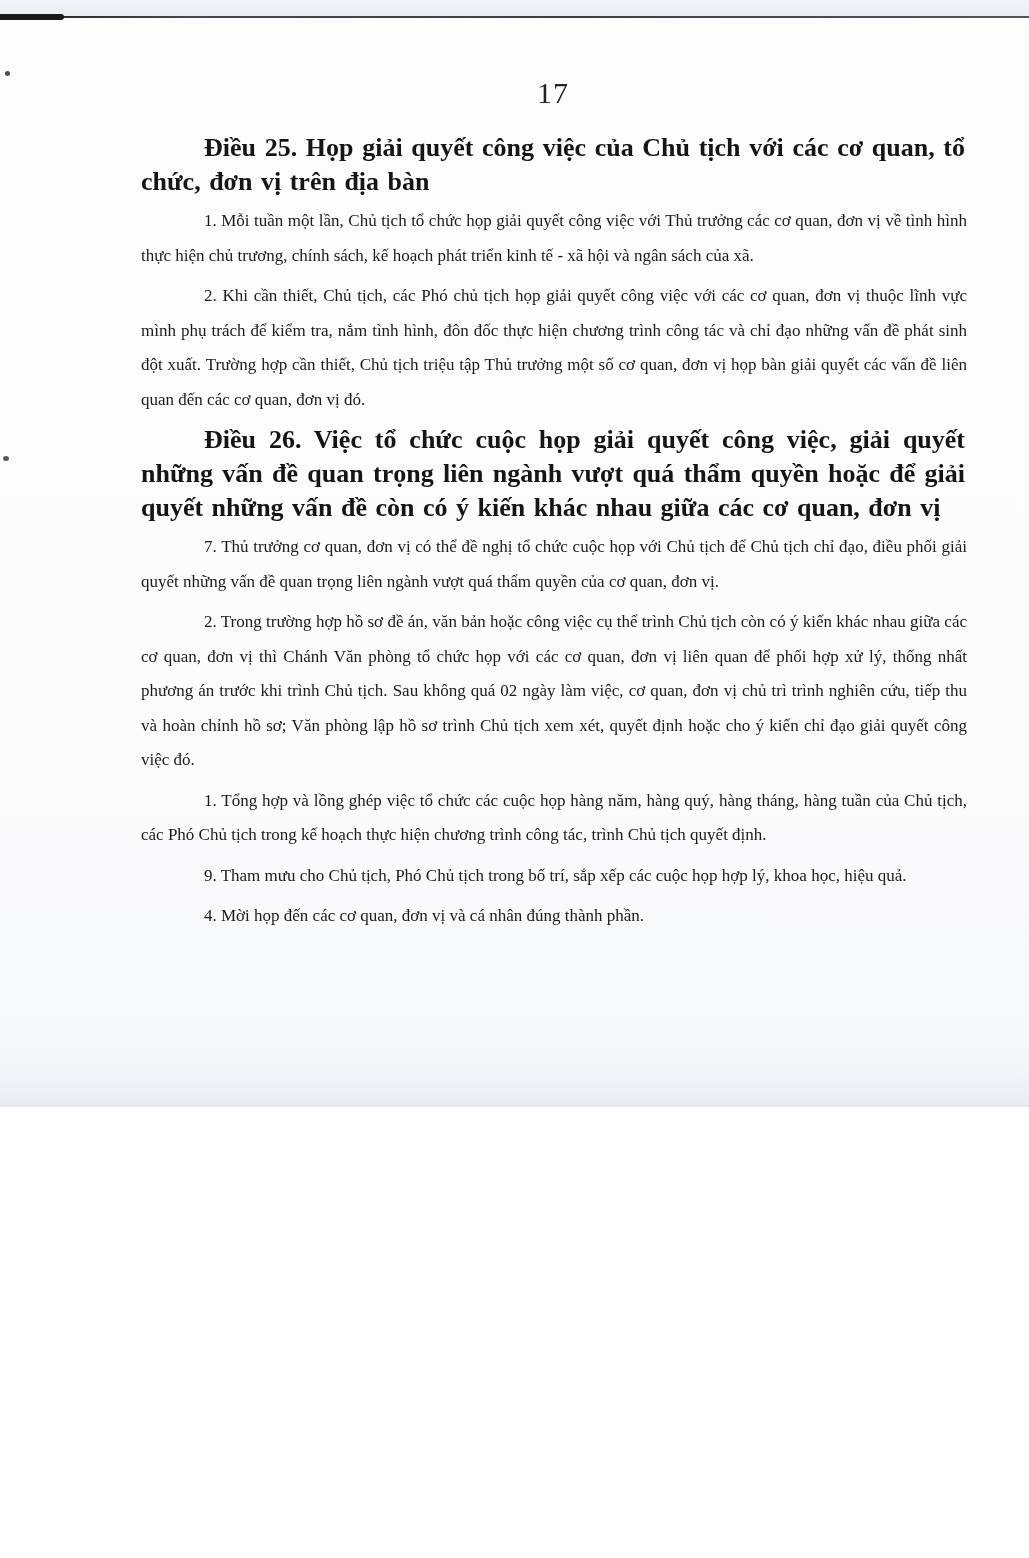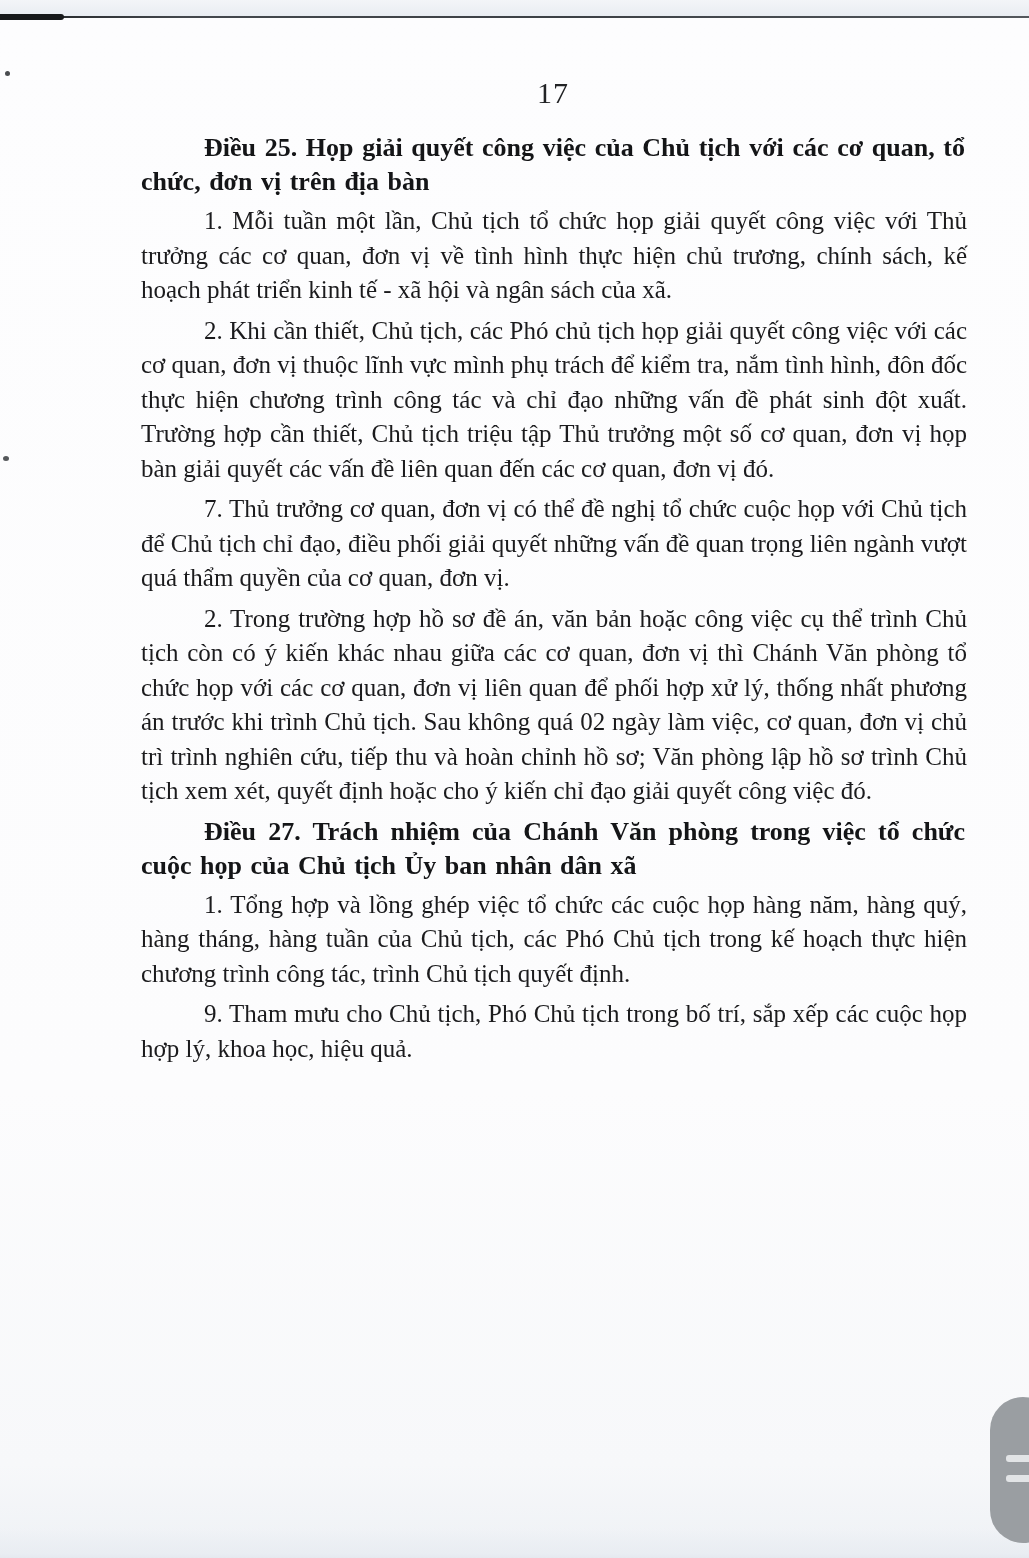--- a/index.html
+++ b/index.html
@@ -3,21 +3,21 @@
 <meta charset="utf-8">
 <style>
   html, body {
     margin: 0;
     padding: 0;
     background: #ffffff;
   }
   .canvas {
     position: relative;
     width: 1029px;
-    height: 1558px;
+    height: 1107px;
     overflow: hidden;
     background: linear-gradient(180deg, #fdfdfe 0%, #fcfcfd 70%, #f7f8fa 94%, #eef1f5 100%);
     font-family: "Liberation Serif", "DejaVu Serif", serif;
     color: #1b1b1d;
   }
   
   .scan-band-top {
     position: absolute;
     top: 0; left: 0; right: 0;
     height: 16px;
@@ -77,21 +77,21 @@
     font-size: 26px;
     font-weight: bold;
     line-height: 34px;
     text-align: justify;
     text-indent: 63px;
     color: #141517;
     word-spacing: 2px;
   }
   .article-paragraph {
     margin: 0 0 6px 0;
-    font-size: 25px;
+    font-size: 17px;
     line-height: 34.5px;
     text-align: justify;
     text-indent: 63px;
   }
   
   .scroll-handle {
     position: absolute;
     left: 990px;
     top: 1397px;
     width: 66px;
@@ -123,26 +123,27 @@
   <div class="scan-dot-2"></div>
 
   <div class="page-number">17</div>
 
   <div class="content">
 
     <h3 class="article-heading">Điều 25. Họp giải quyết công việc của Chủ tịch với các cơ quan, tổ chức, đơn vị trên địa bàn</h3>
     <p class="article-paragraph">1. Mỗi tuần một lần, Chủ tịch tổ chức họp giải quyết công việc với Thủ trưởng các cơ quan, đơn vị về tình hình thực hiện chủ trương, chính sách, kế hoạch phát triển kinh tế - xã hội và ngân sách của xã.</p>
     <p class="article-paragraph">2. Khi cần thiết, Chủ tịch, các Phó chủ tịch họp giải quyết công việc với các cơ quan, đơn vị thuộc lĩnh vực mình phụ trách để kiểm tra, nắm tình hình, đôn đốc thực hiện chương trình công tác và chỉ đạo những vấn đề phát sinh đột xuất. Trường hợp cần thiết, Chủ tịch triệu tập Thủ trưởng một số cơ quan, đơn vị họp bàn giải quyết các vấn đề liên quan đến các cơ quan, đơn vị đó.</p>
 
+    <h3 class="article-heading">Điều 26. Việc tổ chức cuộc họp giải quyết công việc, giải quyết những vấn đề quan trọng liên ngành vượt quá thẩm quyền hoặc để giải quyết những vấn đề còn có ý kiến khác nhau giữa các cơ quan, đơn vị</h3>
     <p class="article-paragraph">7. Thủ trưởng cơ quan, đơn vị có thể đề nghị tổ chức cuộc họp với Chủ tịch để Chủ tịch chỉ đạo, điều phối giải quyết những vấn đề quan trọng liên ngành vượt quá thẩm quyền của cơ quan, đơn vị.</p>
     <p class="article-paragraph">2. Trong trường hợp hồ sơ đề án, văn bản hoặc công việc cụ thể trình Chủ tịch còn có ý kiến khác nhau giữa các cơ quan, đơn vị thì Chánh Văn phòng tổ chức họp với các cơ quan, đơn vị liên quan để phối hợp xử lý, thống nhất phương án trước khi trình Chủ tịch. Sau không quá 02 ngày làm việc, cơ quan, đơn vị chủ trì trình nghiên cứu, tiếp thu và hoàn chỉnh hồ sơ; Văn phòng lập hồ sơ trình Chủ tịch xem xét, quyết định hoặc cho ý kiến chỉ đạo giải quyết công việc đó.</p>
 
-    <h3 class="article-heading">Điều 27. Trách nhiệm của Chánh Văn phòng trong việc tổ chức cuộc họp của Chủ tịch Ủy ban nhân dân xã</h3>
     <p class="article-paragraph">1. Tổng hợp và lồng ghép việc tổ chức các cuộc họp hàng năm, hàng quý, hàng tháng, hàng tuần của Chủ tịch, các Phó Chủ tịch trong kế hoạch thực hiện chương trình công tác, trình Chủ tịch quyết định.</p>
     <p class="article-paragraph">9. Tham mưu cho Chủ tịch, Phó Chủ tịch trong bố trí, sắp xếp các cuộc họp hợp lý, khoa học, hiệu quả.</p>
+    <p class="article-paragraph">4. Mời họp đến các cơ quan, đơn vị và cá nhân đúng thành phần.</p>
 
   </div>
 
   <div class="scan-band-bottom"></div>
 
   <div class="scroll-handle">
     <span class="grip-line top"></span>
     <span class="grip-line bottom"></span>
   </div>
 

